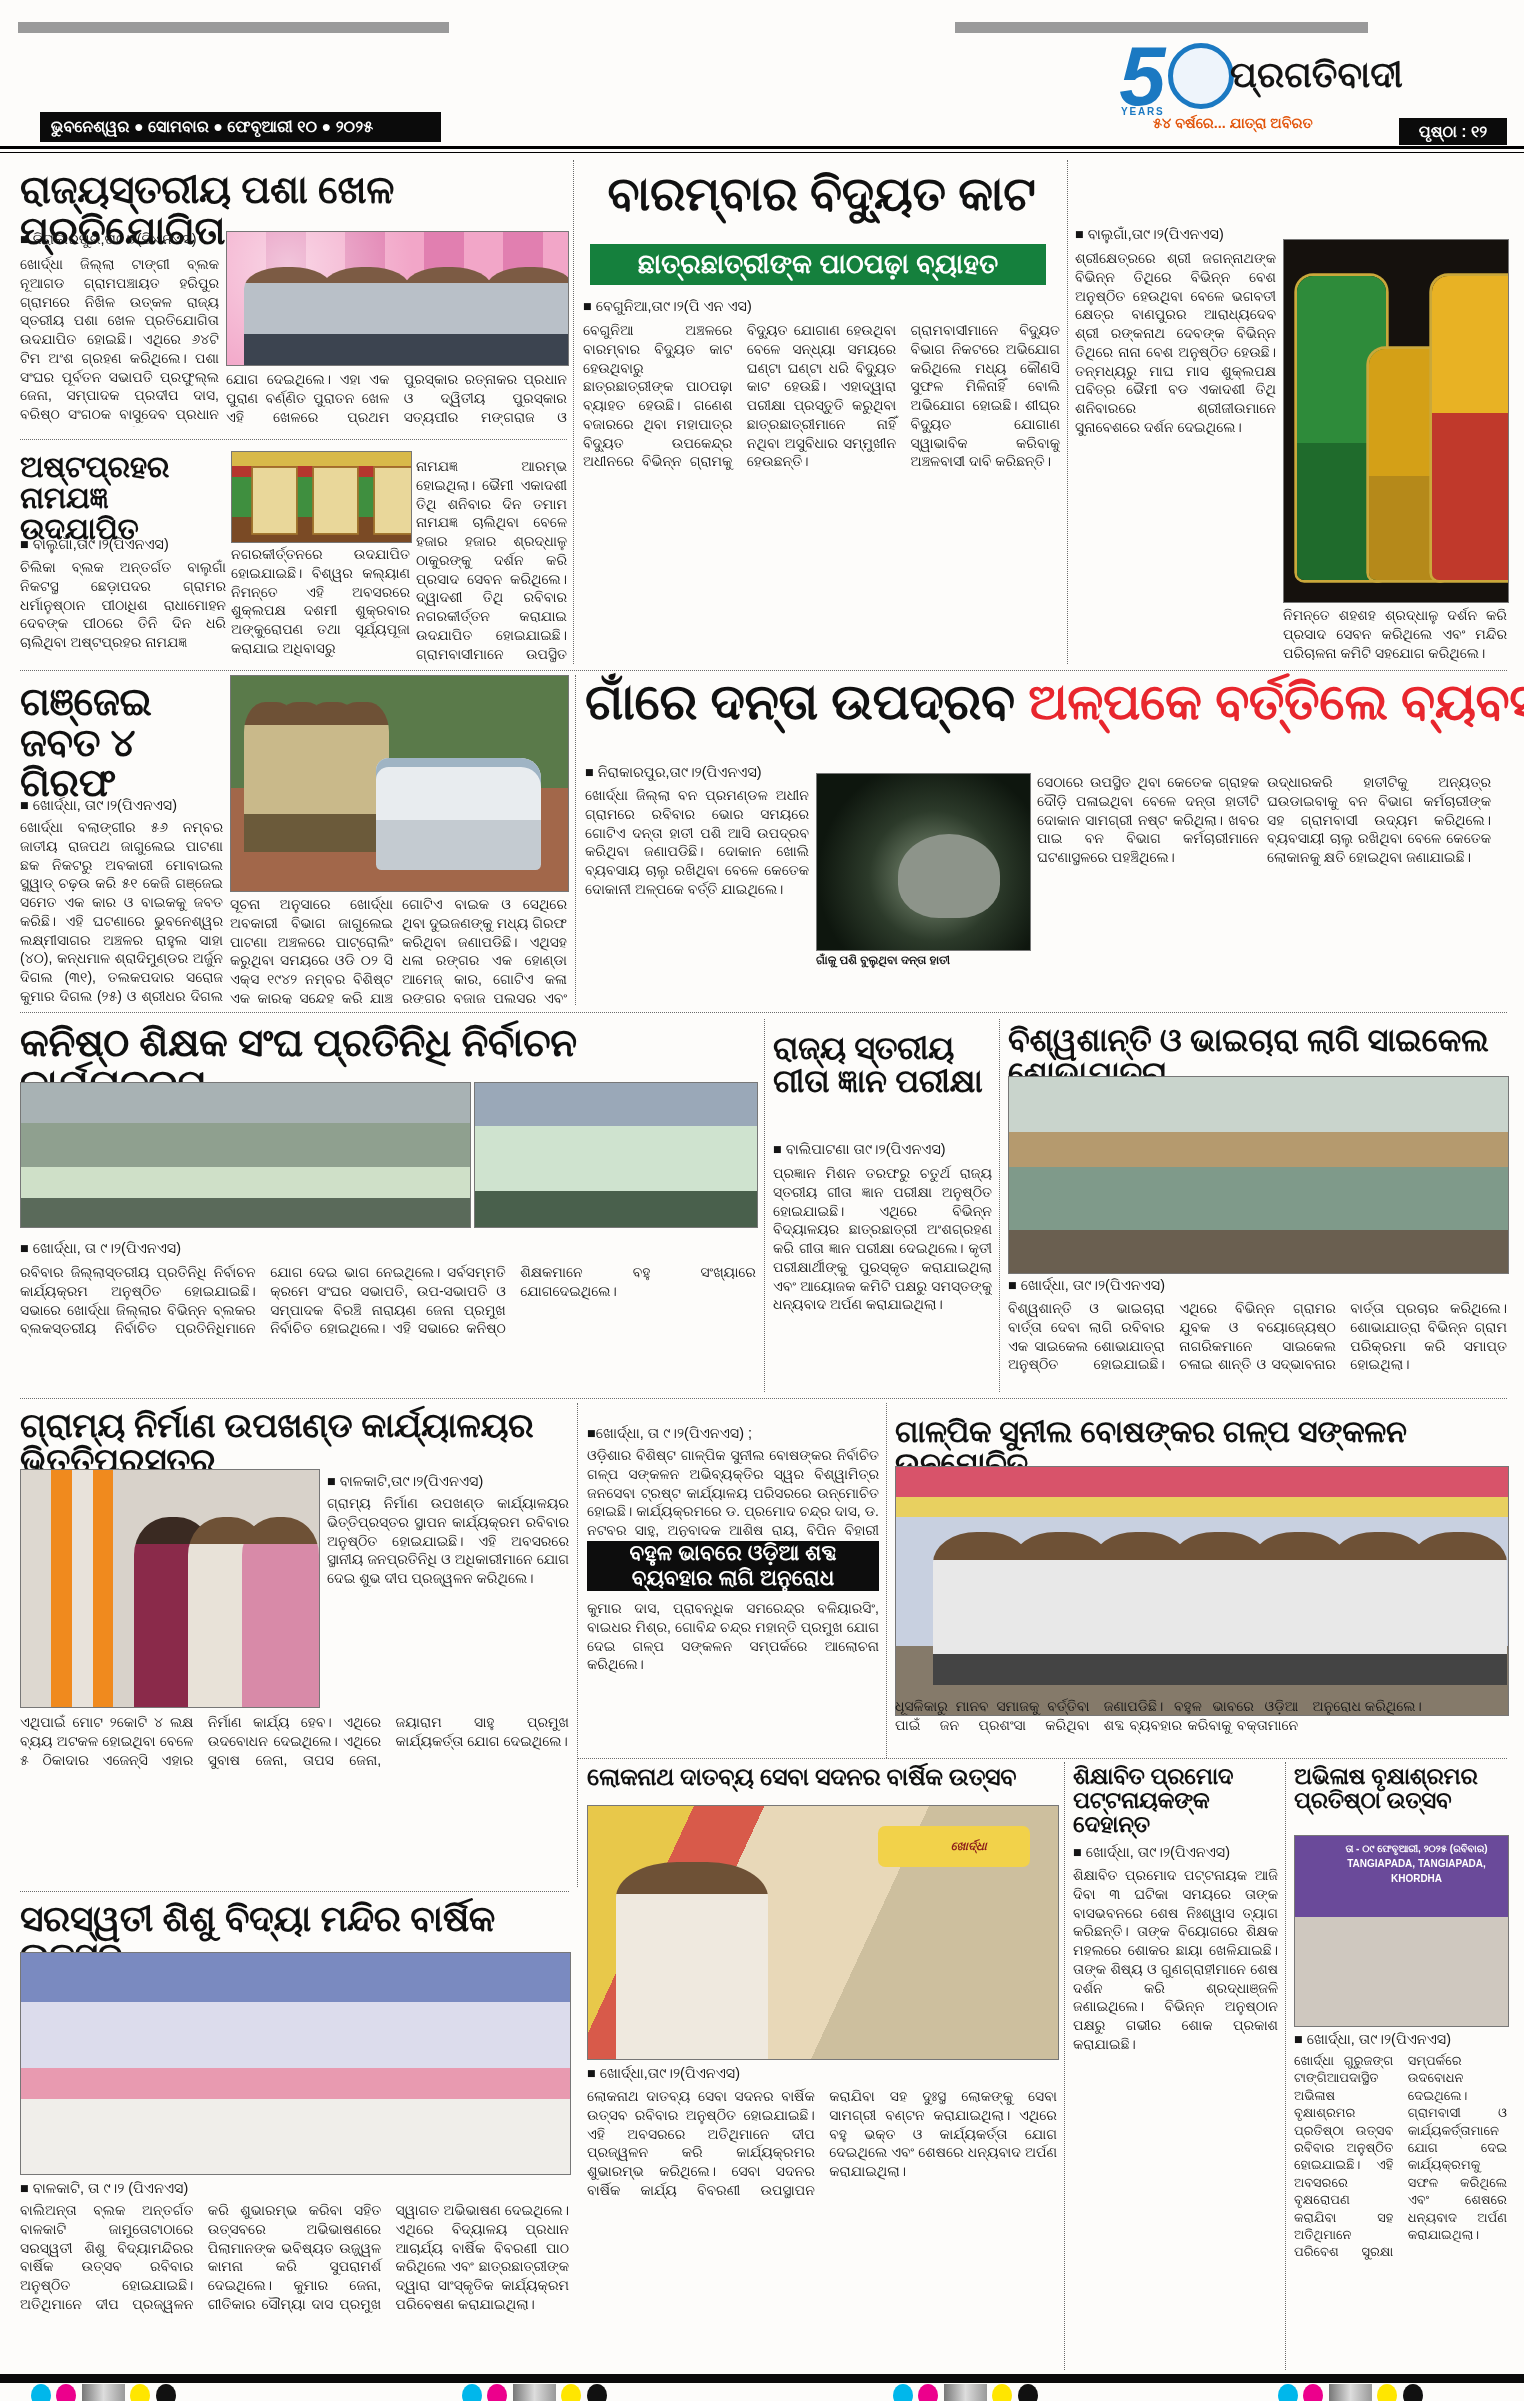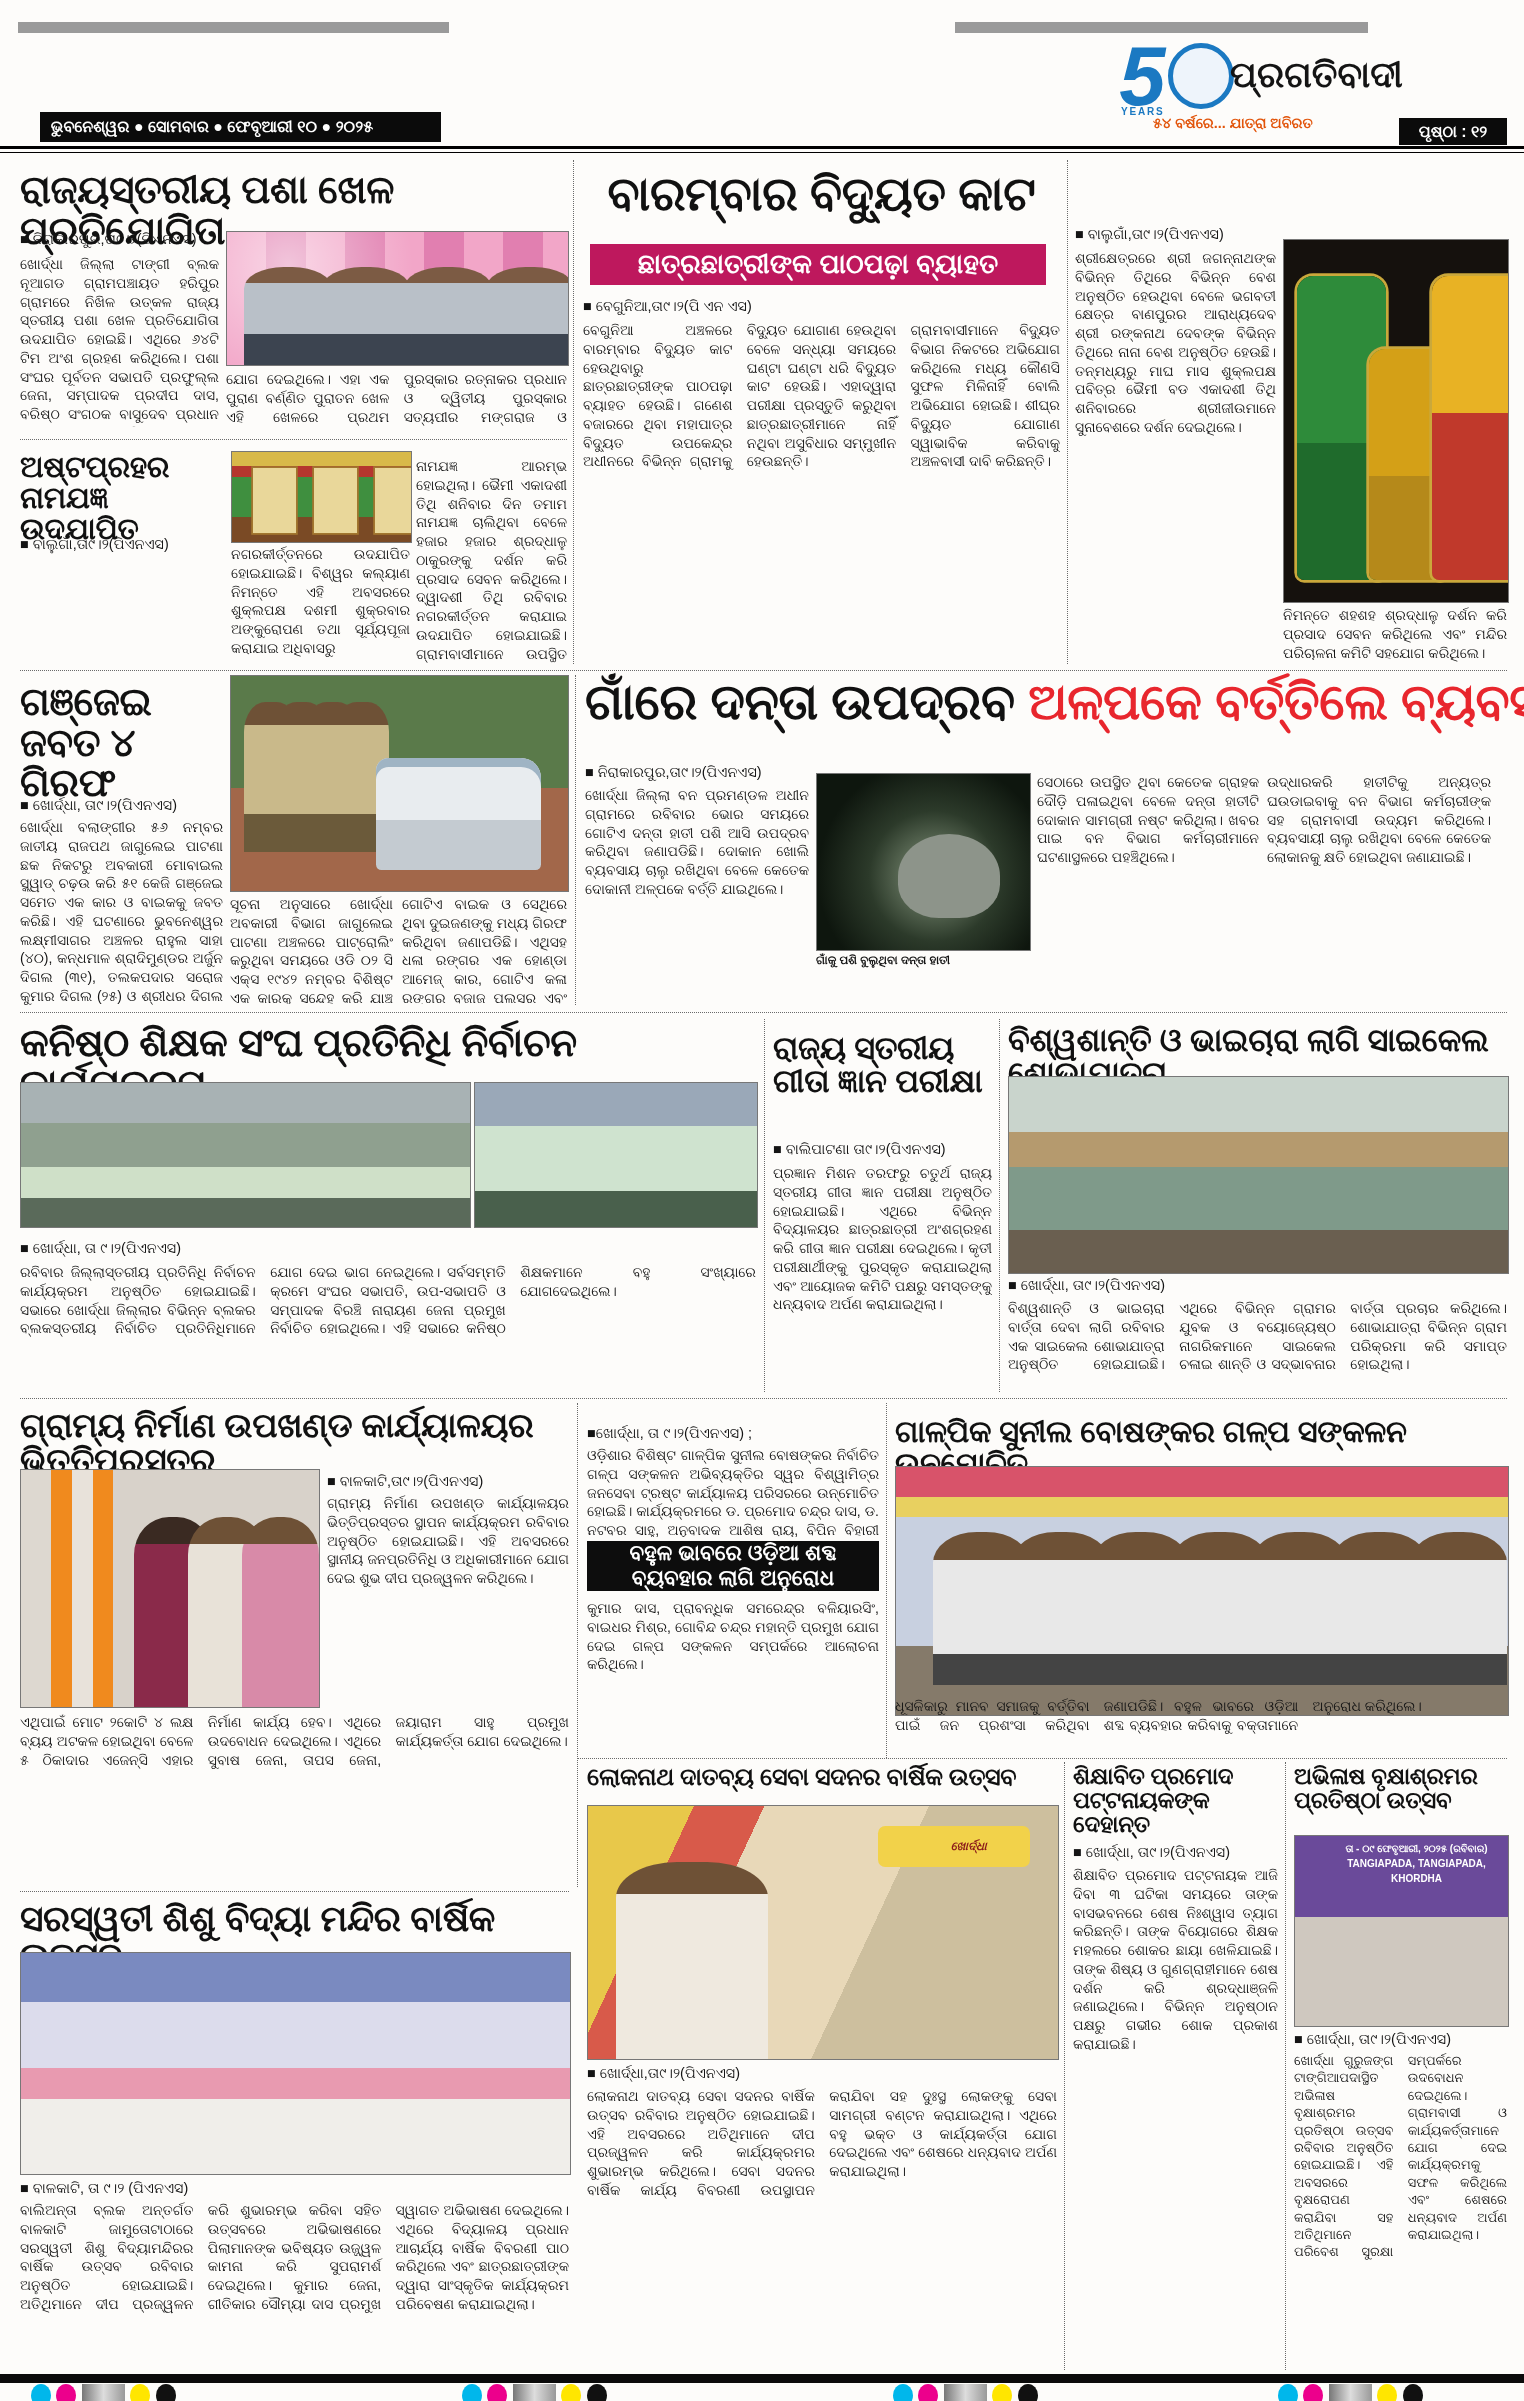--- a/index.html
+++ b/index.html
@@ -9,21 +9,21 @@
   .hl{font-weight:700;color:#111;line-height:1.04;letter-spacing:-0.4px;}
   .by{font-weight:400;font-size:14.4px;line-height:1.2;}
   .bd{font-size:14px;line-height:1.34;text-align:justify;overflow:hidden;}
   .cols2{column-count:2;column-gap:14.4px;}
   .cols3{column-count:3;column-gap:14.4px;}
   .hdot{border-top:1.8px dotted #6a6a6a;height:0;}
   .vdot{border-left:1.8px dotted #6a6a6a;width:0;}
   .rule2{border-top:3.6px solid #000;height:2.7px;border-bottom:1.8px solid #000;}
   .graybar{background:#9a9a9a;height:11.7px;}
   .blackbox{background:#0b0b0b;color:#fff;font-weight:700;display:flex;align-items:center;}
-  .banner-magenta{background:#be185d;color:#fff;font-weight:700;display:flex;align-items:center;justify-content:center;font-size:27px;}
+  .banner-magenta{background:#15803d;color:#fff;font-weight:700;display:flex;align-items:center;justify-content:center;font-size:27px;}
   .banner-black{background:#0d0d0d;color:#fff;font-weight:700;display:flex;align-items:center;justify-content:center;font-size:21.5px;}
   .cap{font-size:11.7px;font-weight:700;line-height:1.25;}
   .ph{position:absolute;overflow:hidden;background:#8a8a8a;border:0.9px solid #777;}
   .fg{position:absolute;display:block;padding-left:30px;}
   
   .ph-trophy{background:radial-gradient(circle at 18% 25%,rgba(255,255,255,.55),transparent 42%),
     repeating-linear-gradient(90deg,#f2a6c8 0 39px,#e17fb0 39px 79px);}
   .ph-trophy .m{bottom:0;height:74%;width:17%;border-radius:45% 45% 0 0/22% 22% 0 0;
     background:linear-gradient(180deg,#7c5b44 0 16%,#b9c0c8 16% 68%,#3c4450 68%);}
   .ph-temple{background:linear-gradient(180deg,#d8b94a 0 16%,#b5362e 16% 28%,#3f8f3f 28% 72%,#7a4a25 72%),
@@ -89,20 +89,21 @@
       <i class="fg m" style="left:28%;"></i>
     <i class="fg m" style="left:52%;"></i>
       <i class="fg m" style="left:76%;"></i>
   </div>
   <div class="abs bd cols2" style="left:226px;top:370px;width:341px;height:57px;">ଯୋଗ ଦେଇଥିଲେ। ଏହା ଏକ ପୁରାଣ ବର୍ଣ୍ଣିତ ପୁରାତନ ଖେଳ ଏହି ଖେଳରେ ପ୍ରଥମ ପୁରସ୍କାର ରତ୍ନାକର ପ୍ରଧାନ ଓ ଦ୍ୱିତୀୟ ପୁରସ୍କାର ସତ୍ୟପୀର ମଙ୍ଗରାଜ ଓ ତୃତୀୟ ପୁରସ୍କାର ବାସୁଦେବ ପ୍ରଧାନଙ୍କୁ ପ୍ରଦାନ କରାଯାଇଥିଲା।</div>
 
   <div class="abs hdot" style="left:20px;top:439px;width:547px;"></div>
 
   <div class="abs hl" style="left:20px;top:451px;width:208px;font-size:30px;">ଅଷ୍ଟପ୍ରହର ନାମଯଜ୍ଞ ଉଦଯାପିତ</div>
   <div class="abs by" style="left:20px;top:536px;width:208px;">■ ବାଲୁଗାଁ,ତା୯।୨(ପିଏନଏସ)</div>
+  <div class="abs bd" style="left:20px;top:558px;width:206px;height:108px;">ଚିଲିକା ବ୍ଲକ ଅନ୍ତର୍ଗତ ବାଲୁଗାଁ ନିକଟସ୍ଥ ଛେଡ଼ାପଦର ଗ୍ରାମର ଧର୍ମାନୁଷ୍ଠାନ ପୀଠାଧିଶ ରାଧାମୋହନ ଦେବଙ୍କ ପୀଠରେ ତିନି ଦିନ ଧରି ଚାଲିଥିବା ଅଷ୍ଟପ୍ରହର ନାମଯଜ୍ଞ</div>
   <div class="ph ph-temple" style="left:231px;top:451px;width:179px;height:90px;">
     <i class="fg pillar" style="left:12%;"></i>
       <i class="fg pillar" style="left:46%;"></i>
       <i class="fg pillar" style="left:80%;"></i>
   </div>
   <div class="abs bd" style="left:231px;top:545px;width:179px;height:120px;">ନଗରକୀର୍ତ୍ତନରେ ଉଦଯାପିତ ହୋଇଯାଇଛି। ବିଶ୍ୱର କଲ୍ୟାଣ ନିମନ୍ତେ ଏହି ଅବସରରେ ଶୁକ୍ଲପକ୍ଷ ଦଶମୀ ଶୁକ୍ରବାର ଅଙ୍କୁରୋପଣ ତଥା ସୂର୍ଯ୍ୟପୂଜା କରାଯାଇ ଅଧିବାସରୁ</div>
   <div class="abs bd" style="left:416px;top:457px;width:151px;height:208px;">ନାମଯଜ୍ଞ ଆରମ୍ଭ ହୋଇଥିଲା। ଭୈମୀ ଏକାଦଶୀ ତିଥି ଶନିବାର ଦିନ ତମାମ ନାମଯଜ୍ଞ ଚାଲିଥିବା ବେଳେ ହଜାର ହଜାର ଶ୍ରଦ୍ଧାଳୁ ଠାକୁରଙ୍କୁ ଦର୍ଶନ କରି ପ୍ରସାଦ ସେବନ କରିଥିଲେ। ଦ୍ୱାଦଶୀ ତିଥି ରବିବାର ନଗରକୀର୍ତ୍ତନ କରାଯାଇ ଉଦଯାପିତ ହୋଇଯାଇଛି। ଗ୍ରାମବାସୀମାନେ ଉପସ୍ଥିତ ରହି ଶୃଙ୍ଖଳାର ସହ ପରିଚାଳନା କରିଥିଲେ।</div>
 
   <div class="abs hl" style="left:583px;top:170px;width:477px;font-size:47px;text-align:center;">ବାରମ୍ବାର ବିଦ୍ୟୁତ କାଟ</div>
   <div class="abs banner-magenta" style="left:590px;top:244px;width:456px;height:41px;">ଛାତ୍ରଛାତ୍ରୀଙ୍କ ପାଠପଢ଼ା ବ୍ୟାହତ</div>

